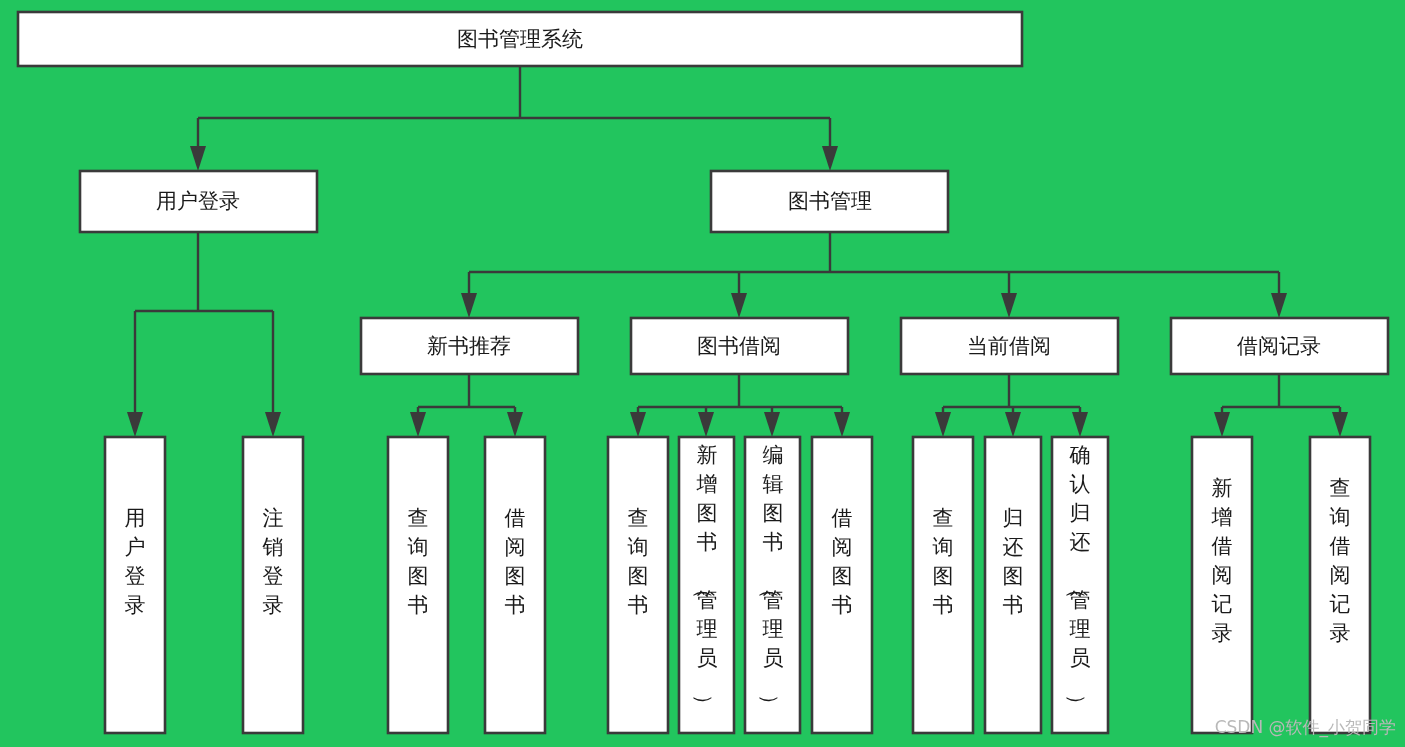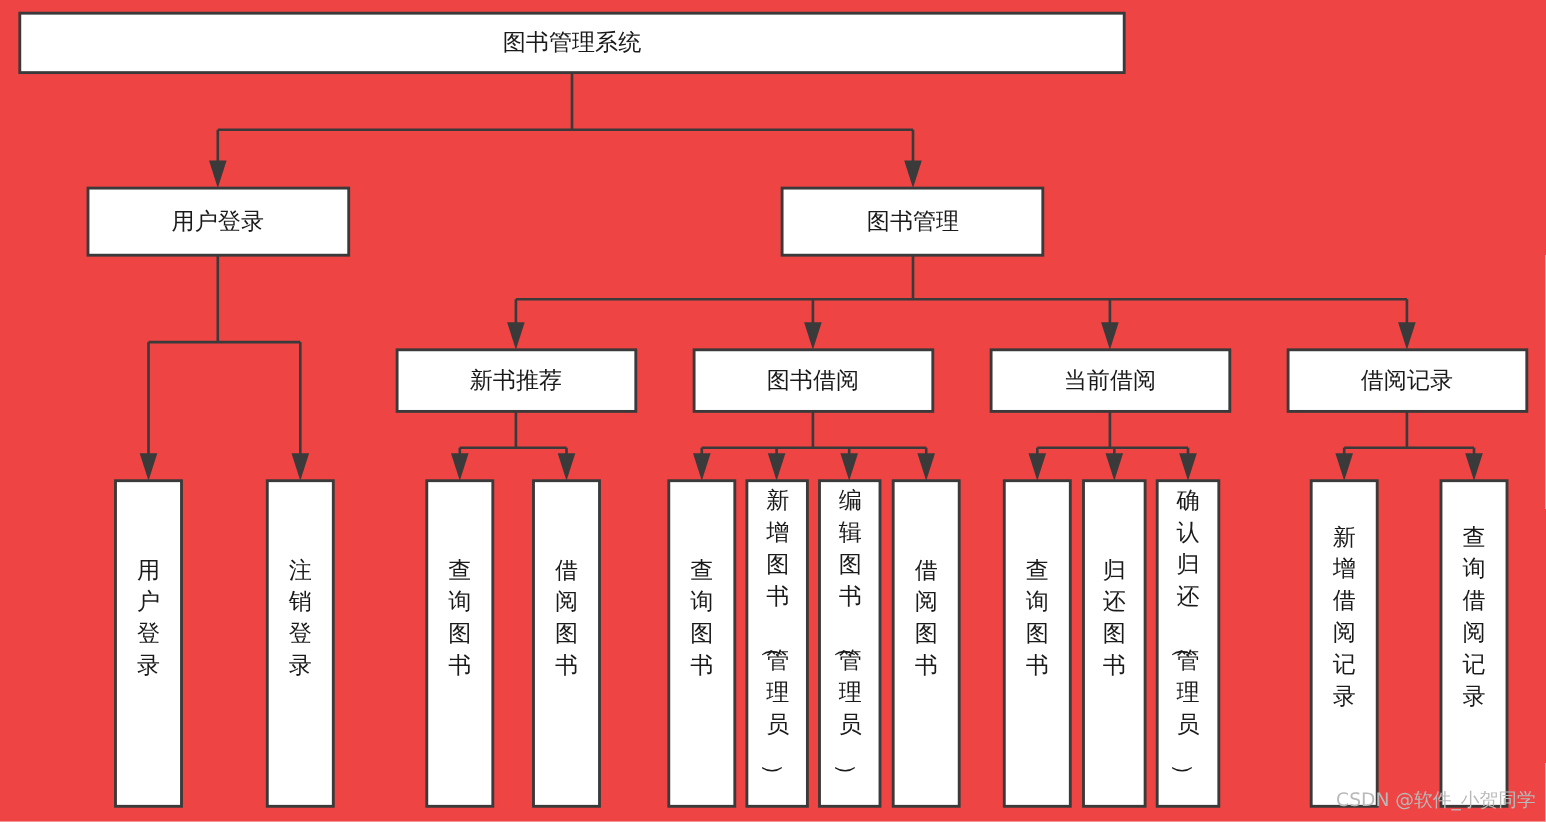--- a/index.html
+++ b/index.html
@@ -8,21 +8,21 @@
     padding: 0;
     background: #ffffff;
   }
   body {
     font-family: "DejaVu Sans", "Liberation Sans", sans-serif;
   }
   #diagram-root {
     position: relative;
     width: 1405px;
     height: 747px;
-    background: #ef4444;
+    background: #22c55e;
     overflow: hidden;
   }
   svg#flowchart {
     position: absolute;
     left: 0;
     top: 0;
     width: 1405px;
     height: 747px;
     display: block;
   }

